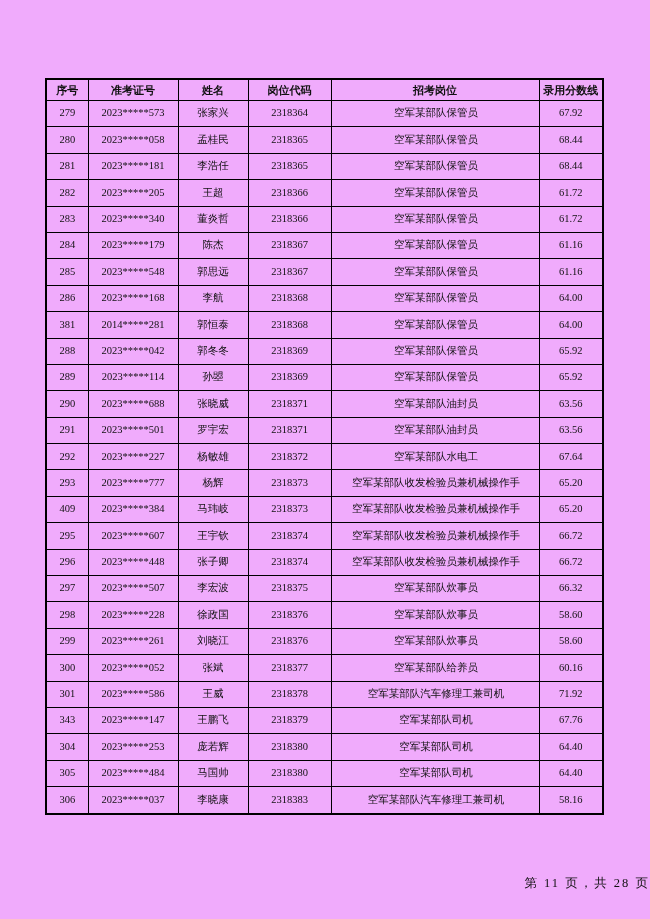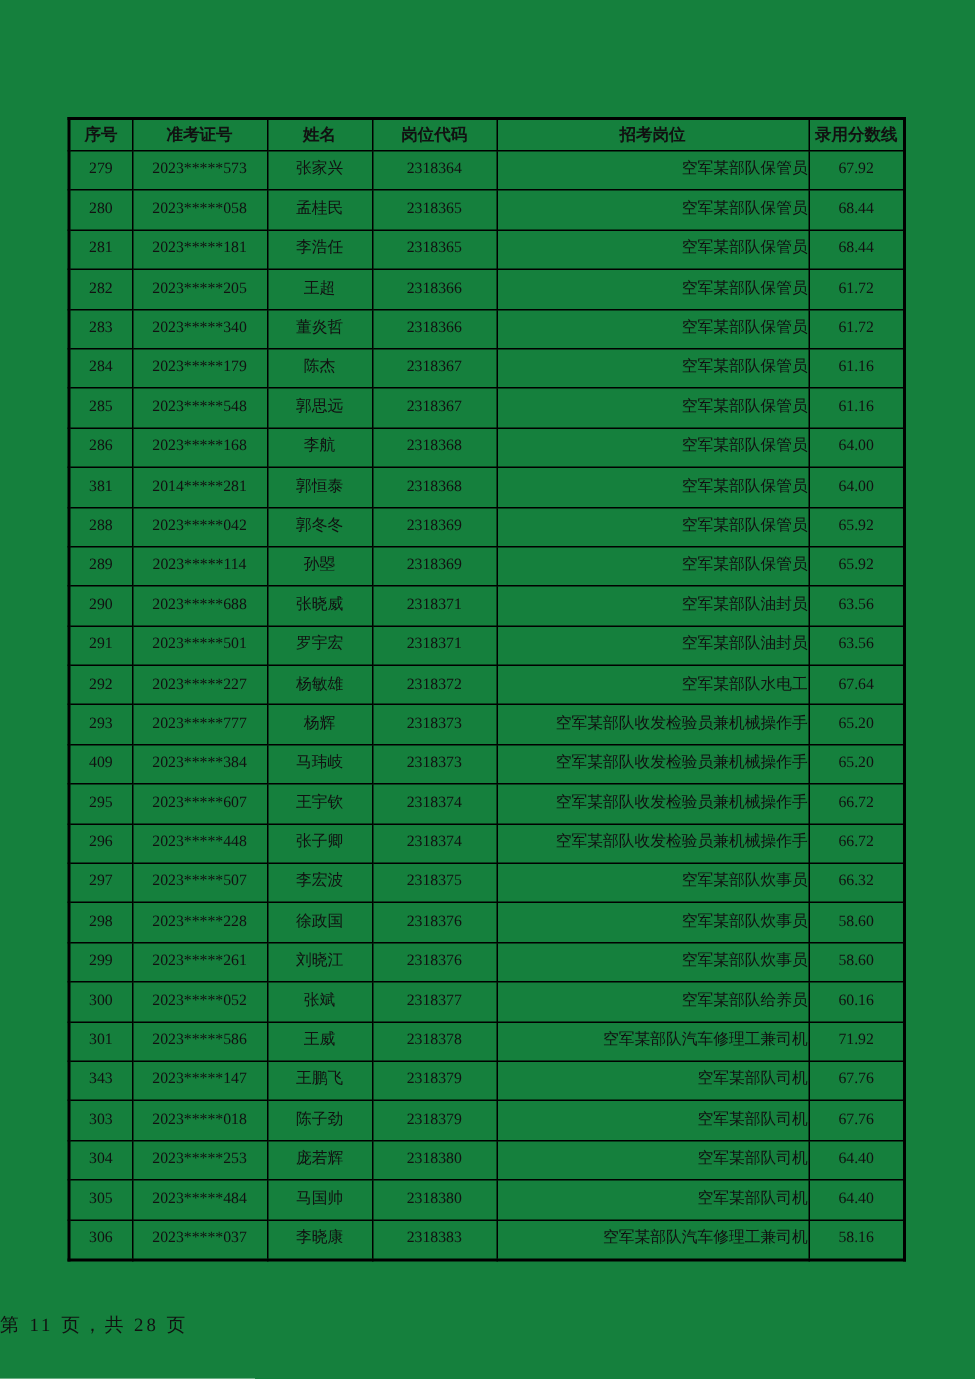--- a/index.html
+++ b/index.html
@@ -12,21 +12,21 @@
     height: 919px;
     font-family: "Liberation Serif", "DejaVu Serif", serif;
     color: #111111;
     position: relative;
     overflow: hidden;
   }
   .page {
     position: relative;
     width: 650px;
     height: 919px;
-    background: #15803d;
+    background: #f0abfc;
   }
   table.score-table {
     position: absolute;
     left: 45px;
     top: 78px;
     border-collapse: collapse;
     table-layout: fixed;
     border: 2px solid #000000;
   }
   .score-table col.c0 { width: 42px; }
@@ -47,36 +47,36 @@
   }
   .score-table th {
     font-weight: bold;
     font-size: 11px;
     height: 20px;
   }
   .score-table td {
     height: 25.4px;
   }
   .score-table td.col4 {
-    text-align: right;
+    text-align: center;
     padding-left: 2px;
   }
   .score-table td.col0,
   .score-table td.col1,
   .score-table td.col3,
   .score-table td.col5 {
     font-size: 10.5px;
     font-family: "Liberation Serif", "DejaVu Serif", serif;
   }
   .footer {
     position: absolute;
     top: 875px;
     left: 0;
     width: 650px;
-    text-align: left;
+    text-align: right;
     font-size: 12.5px;
     letter-spacing: 2px;
     color: #111111;
   }
 </style>
 </head>
 <body>
 
 <div class="page">
 
@@ -286,28 +286,20 @@
         </tr>
         <tr>
           <td class="col0">343</td>
           <td class="col1">2023*****147</td>
           <td class="col2">王鹏飞</td>
           <td class="col3">2318379</td>
           <td class="col4">空军某部队司机</td>
           <td class="col5">67.76</td>
         </tr>
         <tr>
-          <td class="col0">303</td>
-          <td class="col1">2023*****018</td>
-          <td class="col2">陈子劲</td>
-          <td class="col3">2318379</td>
-          <td class="col4">空军某部队司机</td>
-          <td class="col5">67.76</td>
-        </tr>
-        <tr>
           <td class="col0">304</td>
           <td class="col1">2023*****253</td>
           <td class="col2">庞若辉</td>
           <td class="col3">2318380</td>
           <td class="col4">空军某部队司机</td>
           <td class="col5">64.40</td>
         </tr>
         <tr>
           <td class="col0">305</td>
           <td class="col1">2023*****484</td>

